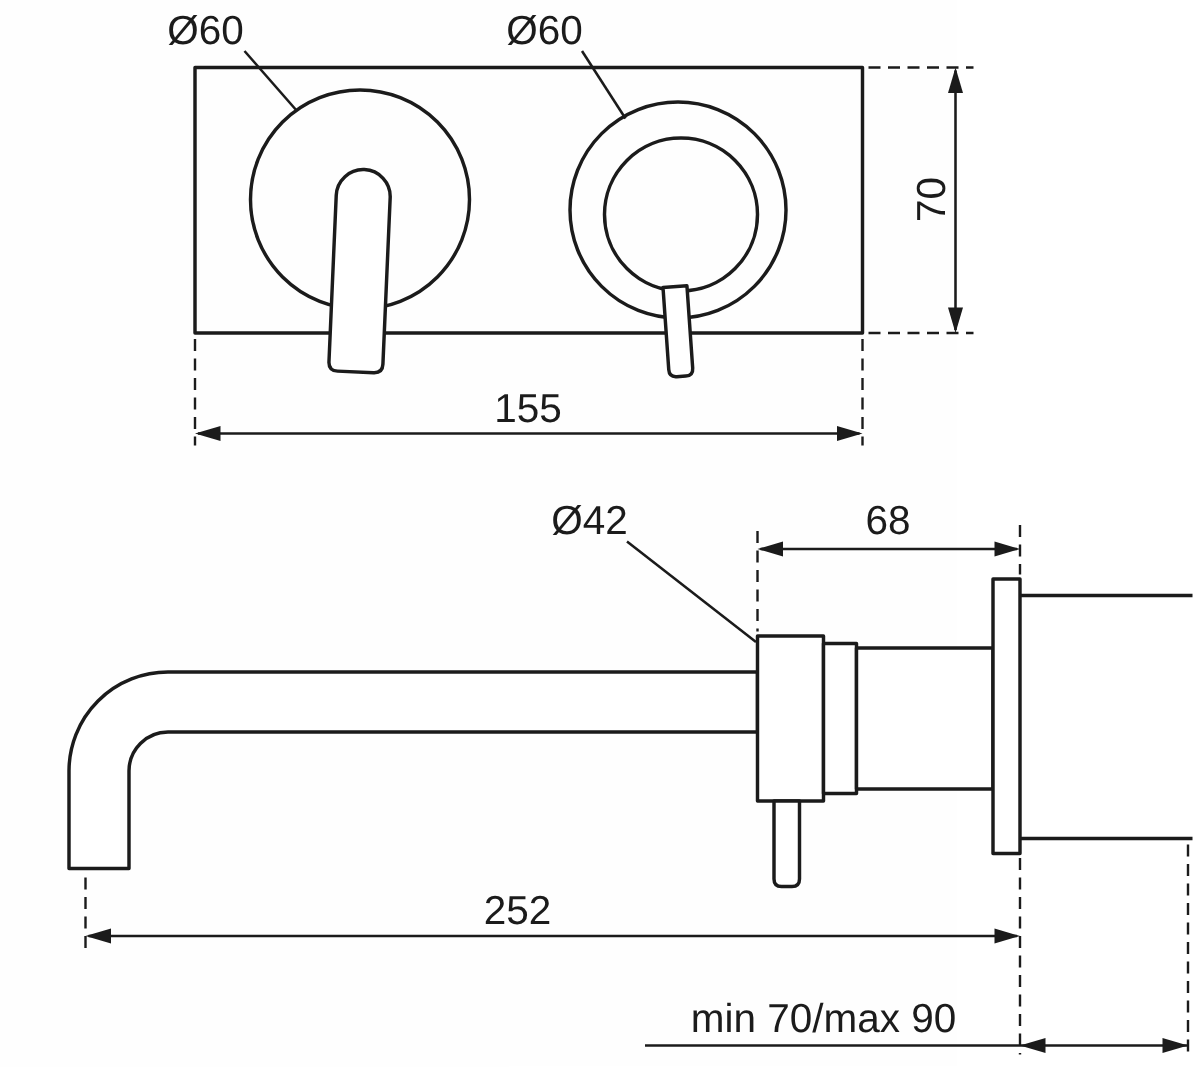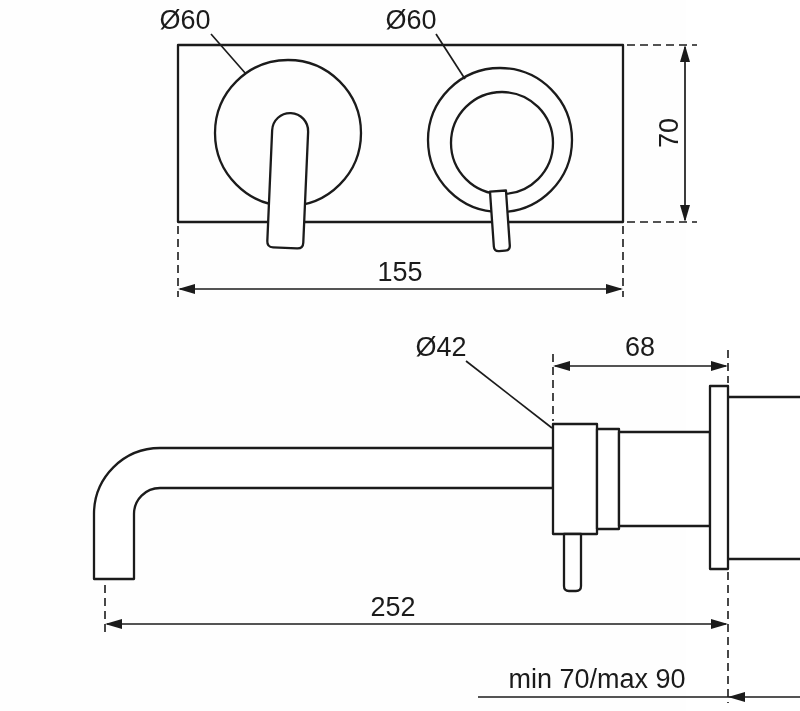--- a/index.html
+++ b/index.html
@@ -1,21 +1,20 @@
 <!DOCTYPE html>
 <html><head>
 <meta charset="utf-8">
 <style>
   html, body { margin: 0; padding: 0; background: #ffffff; }
   .stage {
     width: 638px; height: 711px;
     background: #fefefe;
     position: relative;
     font-family: "Liberation Sans", sans-serif;
-    padding-left: 48px;
   }
   svg { display: block; }
   text {
     font-family: "Liberation Sans", sans-serif;
     font-size: 27px;
     fill: #1b1b1b;
   }
   .outline { fill: none; stroke: #1b1b1b; stroke-width: 2.3; stroke-linejoin: round; }
   .outline-white { fill: #ffffff; stroke: #1b1b1b; stroke-width: 2.3; stroke-linejoin: round; }
   .dim { fill: none; stroke: #1b1b1b; stroke-width: 1.7; }

